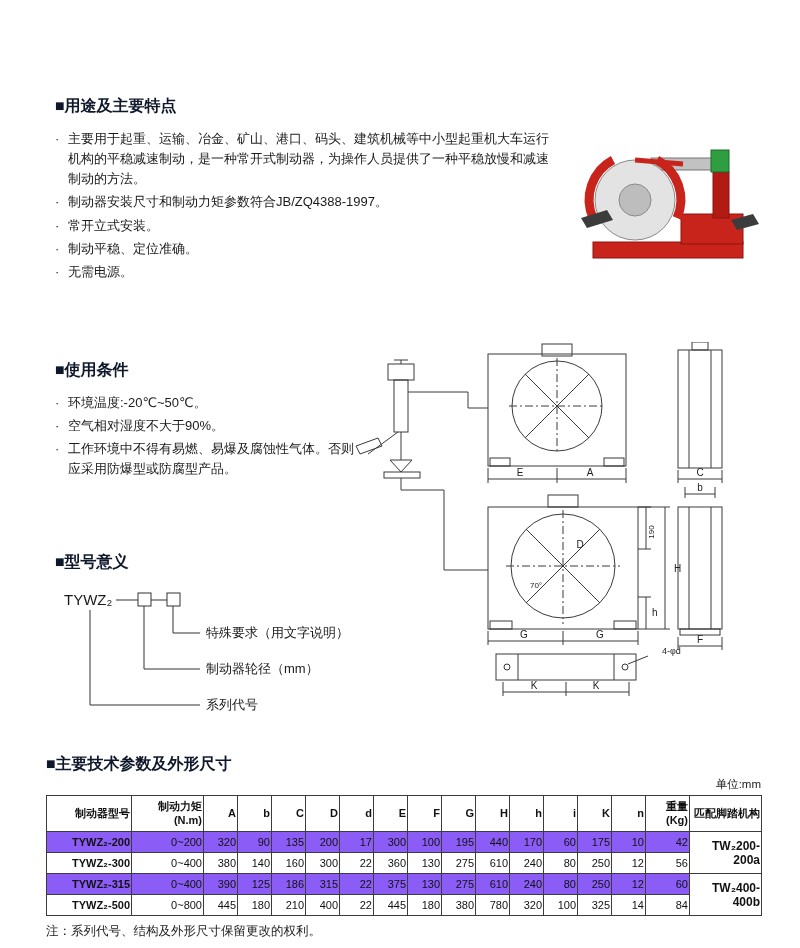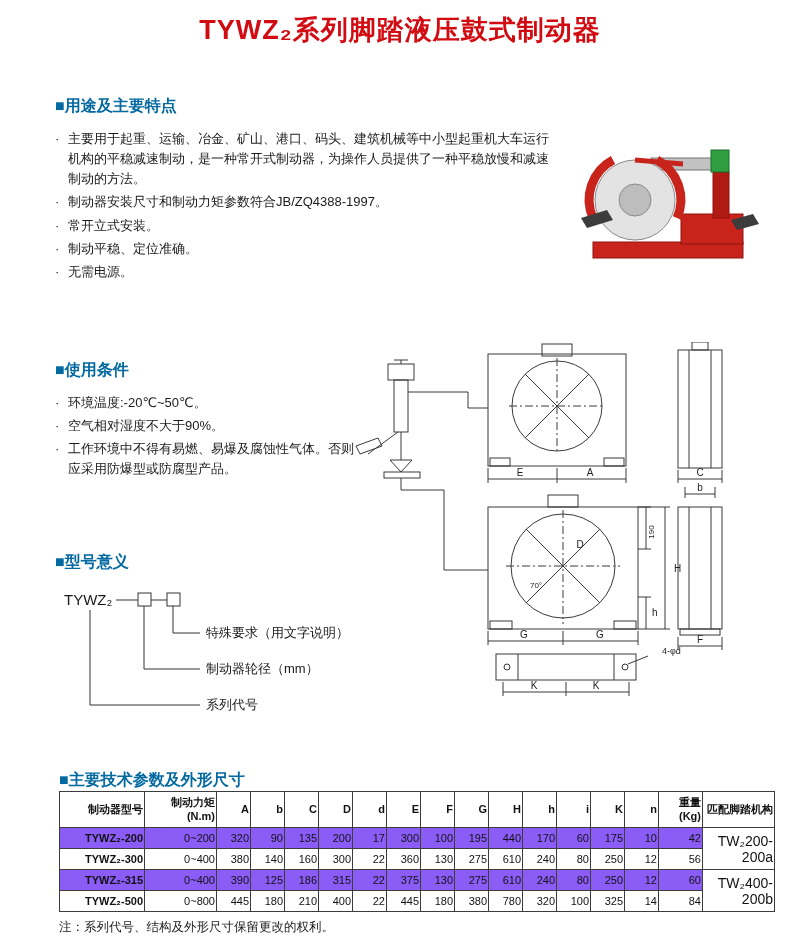--- a/index.html
+++ b/index.html
@@ -5,53 +5,52 @@
   * { margin:0; padding:0; box-sizing:border-box; }
   html,body { background:#ffffff; }
   .page {
     position:relative; width:800px; height:948px; background:#ffffff;
     font-family:"Liberation Sans","DejaVu Sans",sans-serif; color:#1a1a1a; overflow:hidden;
   }
   .title {
     position:absolute; top:12px; left:0; width:100%; text-align:center;
     font-size:27px; font-weight:700; color:#d10b11; letter-spacing:1px;
   }
-  .section-heading { font-size:16px; font-weight:700; color:#0369a1; }
+  .section-heading { font-size:16px; font-weight:700; color:#0f172a;font-family:Liberation Mono, monospace; }
   .features { position:absolute; left:55px; top:96px; width:505px; }
   .conditions { position:absolute; left:55px; top:360px; width:302px; }
   .model-block { position:absolute; left:55px; top:552px; width:360px; }
   .bullet-list { margin-top:12px; font-size:13px; line-height:1.55; }
   .bullet { display:flex; margin-bottom:3px; }
   .bullet .dot { flex:0 0 13px; width:13px; }
   .bullet .txt { flex:1; }
   .photo-wrap { position:absolute; left:563px; top:122px; width:208px; height:152px; }
   .drawing-wrap { position:absolute; left:348px; top:342px; width:432px; height:404px; }
   .model-diagram { margin-top:10px; margin-left:5px; }
-  .specs { position:absolute; left:59px; top:754px; width:715px;margin-top:16px; }
+  .specs { position:absolute; left:46px; top:754px; width:715px; }
   .unit-label { text-align:right; font-size:11.5px; margin-top:2px; margin-bottom:3px; }
   table.spec-table {
     border-collapse:collapse; table-layout:fixed; width:715px;
     font-size:11px; text-align:right; color:#111;
   }
   .spec-table th, .spec-table td { border:1px solid #3c3c3c; padding:1px; overflow:hidden; }
   .spec-table th { height:36px; font-weight:700; background:#ffffff; line-height:1.2; }
   .spec-table td { height:21px; }
   .spec-table td.model-cell { font-weight:700; }
   tr.shade td { background:#8b5cf6; }
   tr.shade td.match-cell { background:#ffffff; }
-  td.match-cell { font-size:14px; }
+  td.match-cell { font-size:12px;font-weight:bold; }
   .note { font-size:12.5px; margin-top:7px; }
   svg text { font-family:"Liberation Sans","DejaVu Sans",sans-serif; }
 </style>
 </head>
 <body>
 
 <div class="page">
 
-  <div class="title">TYWZ₂系列脚踏液压鼓式制动器</div>
 
   <div class="features">
     <div class="section-heading">■用途及主要特点</div>
     <div class="bullet-list">
       <div class="bullet">
         <span class="dot">·</span>
         <span class="txt">主要用于起重、运输、冶金、矿山、港口、码头、建筑机械等中小型起重机大车运行机构的平稳减速制动，是一种常开式制动器，为操作人员提供了一种平稳放慢和减速制动的方法。</span>
       </div>
       <div class="bullet">
         <span class="dot">·</span>
@@ -234,20 +233,21 @@
         <text x="4" y="22" font-size="15">TYWZ₂</text>
         <text x="146" y="54">特殊要求（用文字说明）</text>
         <text x="146" y="90">制动器轮径（mm）</text>
         <text x="146" y="126">系列代号</text>
       </g>
     </svg>
   </div>
 
   <div class="specs">
     <div class="section-heading">■主要技术参数及外形尺寸</div>
+    <div class="unit-label">单位:mm</div>
     <table class="spec-table">
       <colgroup>
         <col style="width:85px">
           <col style="width:72px">
         <col style="width:34px">
           <col style="width:34px">
           <col style="width:34px">
           <col style="width:34px">
         <col style="width:34px">
           <col style="width:34px">
@@ -330,21 +330,21 @@
           <td>22</td>
           <td>375</td>
           <td>130</td>
           <td>275</td>
           <td>610</td>
           <td>240</td>
           <td>80</td>
           <td>250</td>
           <td>12</td>
           <td>60</td>
-          <td class="match-cell" rowspan="2">TW₂400-200b</td>
+          <td class="match-cell" rowspan="2">TW₂400-400b</td>
         </tr>
         <tr>
           <td class="model-cell">TYWZ₂-500</td>
           <td>0~800</td>
           <td>445</td>
           <td>180</td>
           <td>210</td>
           <td>400</td>
           <td>22</td>
           <td>445</td>

